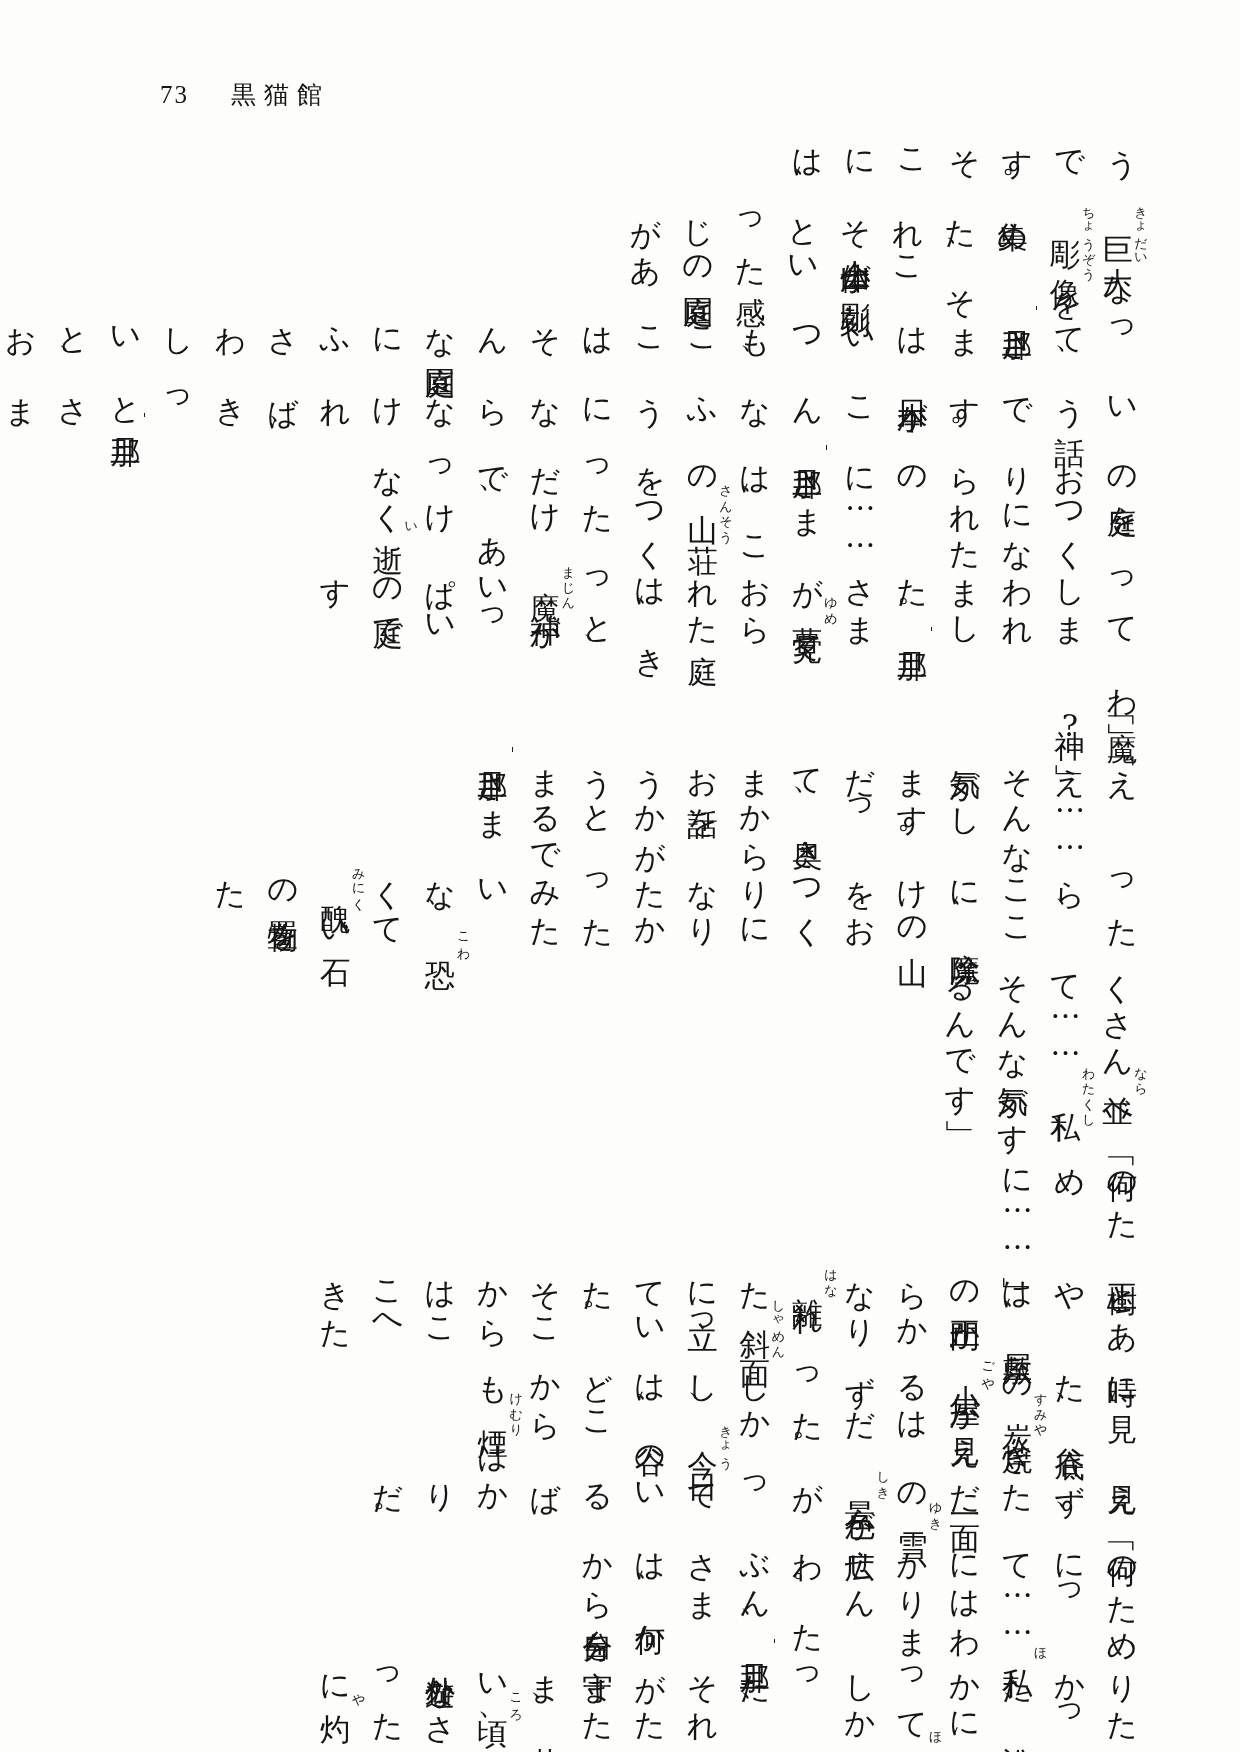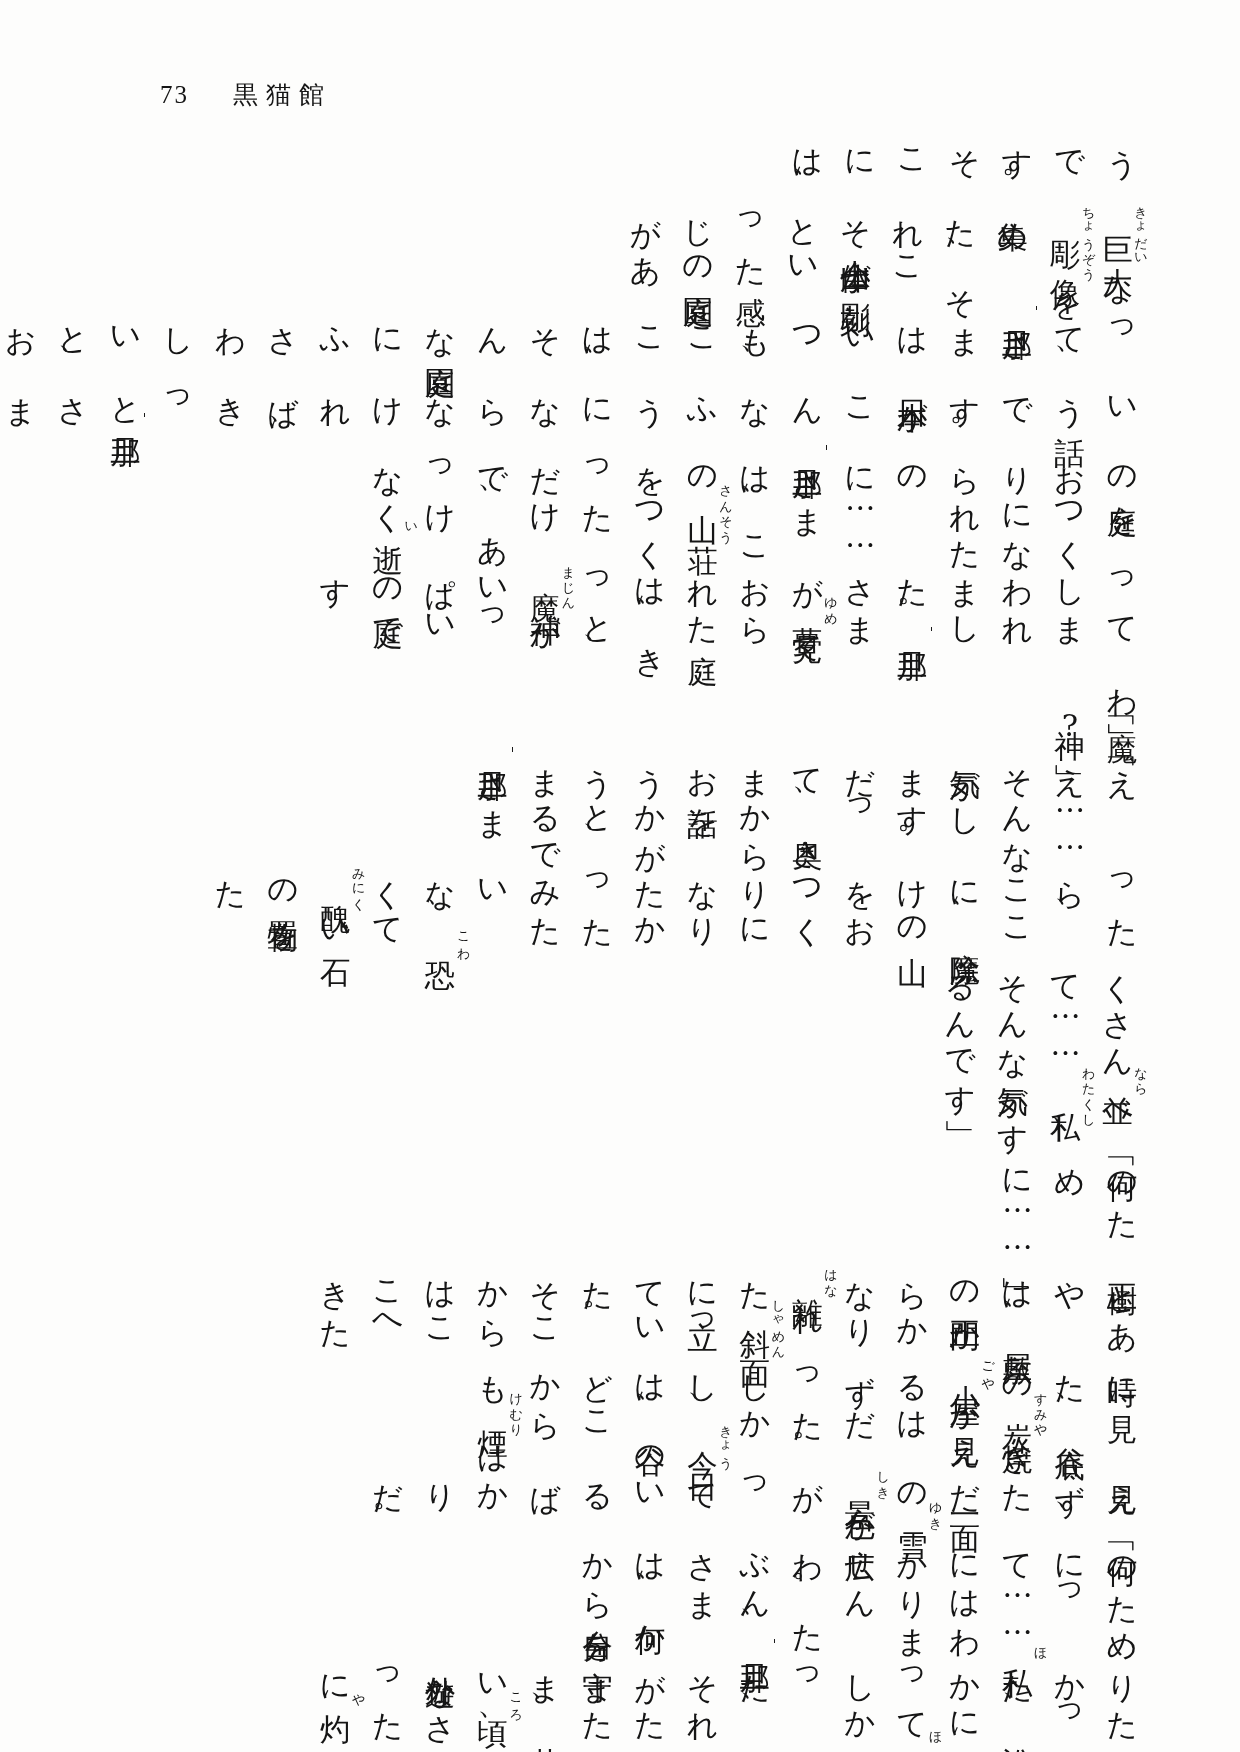--- a/index.html
+++ b/index.html
@@ -22,31 +22,31 @@
     background: #fdfdfc;
   }
 
   
   .runhead {
     position: absolute;
     top: 78px;
     left: 160px;
     display: flex;
     align-items: baseline;
+    gap: 42px;
     font-size: 25px;
     letter-spacing: 2px;
     white-space: nowrap;
   }
   .runhead .folio {
     font-family: "Liberation Serif", serif;
   }
   .runhead .title {
     font-family: "DejaVu Serif", serif;
     letter-spacing: 8px;
-    margin-left: 44px;
   }
 
   
   .textblock {
     position: absolute;
     top: 128px;
     right: 92px;
     height: 1470px;
     width: 960px;
     display: flex;

